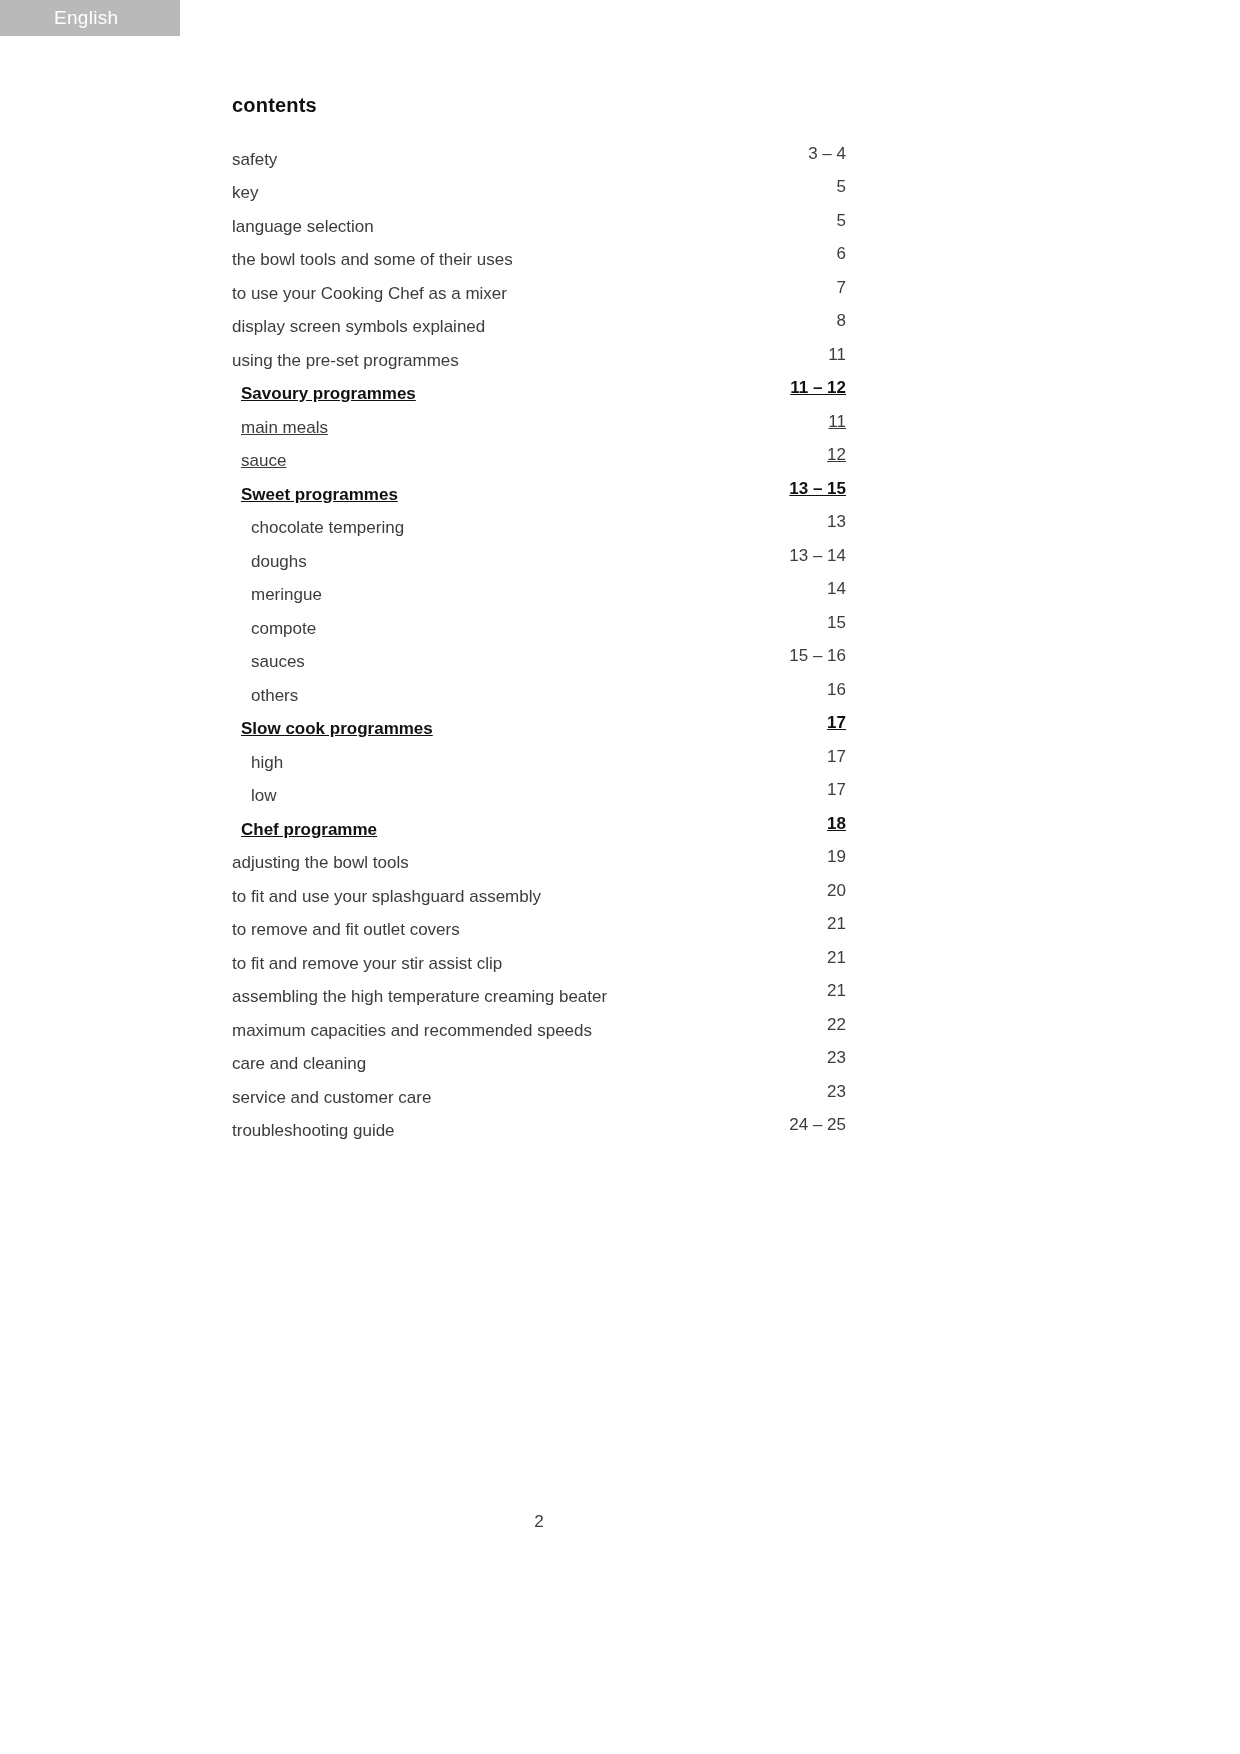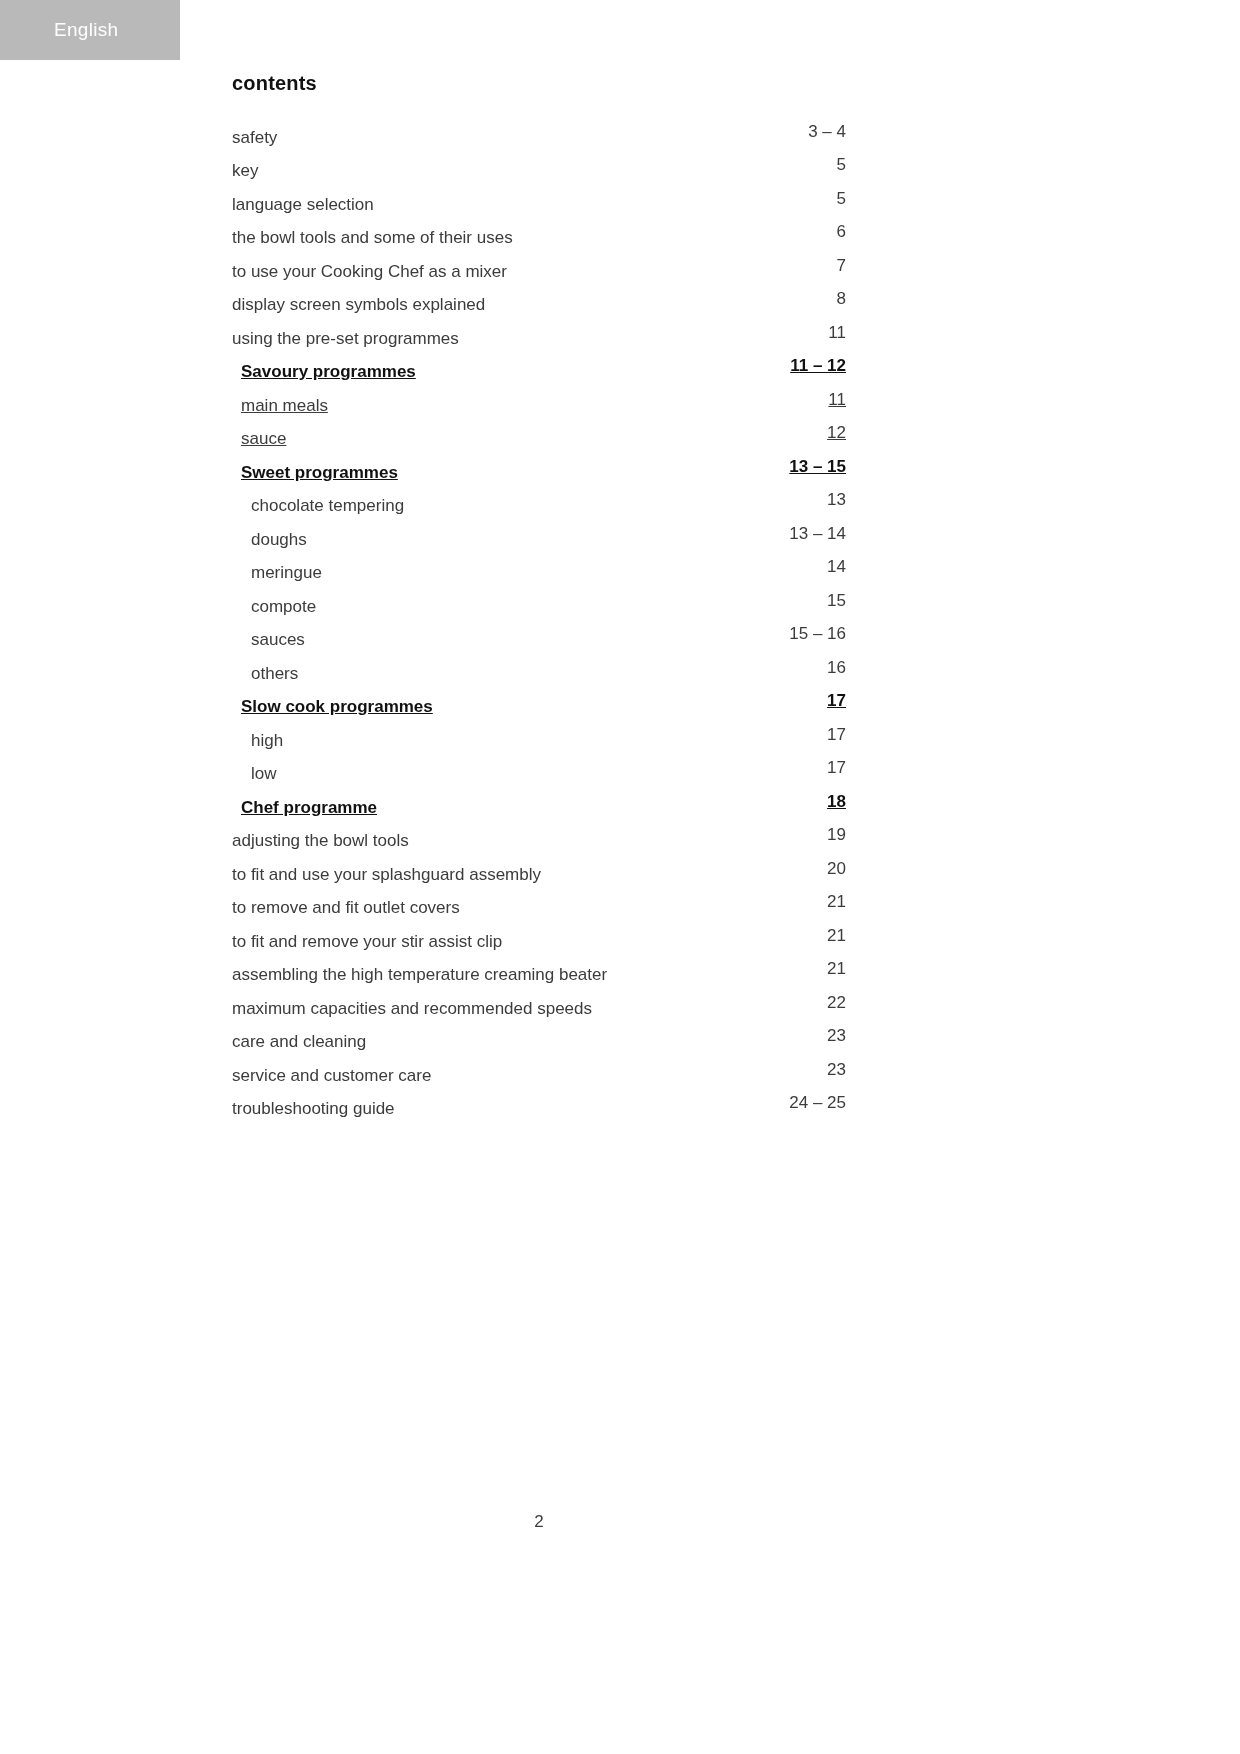--- a/index.html
+++ b/index.html
@@ -13,37 +13,37 @@
     position: relative;
     font-family: "Liberation Sans", sans-serif;
     color: #3c3c3c;
   }
 
   .language-tab {
     position: absolute;
     top: 0;
     left: 0;
     width: 180px;
-    height: 60px;
+    height: 36px;
     background: #b9b9b9;
     display: flex;
     align-items: center;
     box-sizing: border-box;
     padding-left: 54px;
   }
   .language-tab span {
     color: #ffffff;
     font-size: 19px;
     letter-spacing: 0.3px;
   }
 
   .content {
     position: absolute;
     left: 232px;
-    top: 72px;
+    top: 94px;
     width: 614px;
   }
 
   .page-title {
     font-size: 20px;
     font-weight: 700;
     color: #111111;
     margin: 0 0 20px 0;
     letter-spacing: 0.2px;
   }

